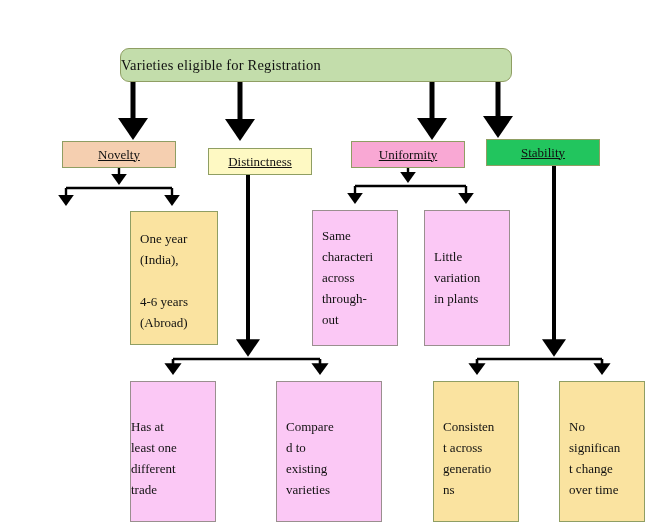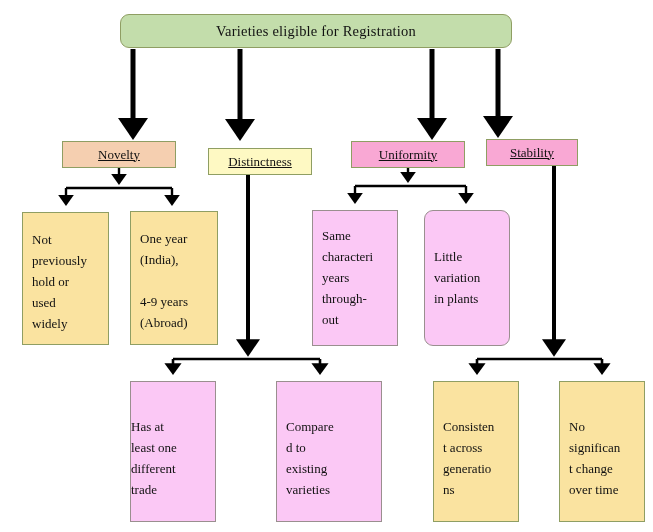--- a/index.html
+++ b/index.html
@@ -29,22 +29,23 @@
   .node-box {
     position: absolute;
     box-sizing: border-box;
     border: 1px solid #8f9e63;
     display: flex;
     overflow: hidden;
   }
   .node-box.title {
     border-radius: 9px;
     align-items: center;
-    justify-content: center;
+    justify-content: flex-start;
     background: #c3ddab;
+    margin-top: 34px;
   }
   .node-box.cat {
     align-items: center;
     justify-content: center;
   }
   .node-box.leaf {
     align-items: flex-start;
     justify-content: flex-start;
   }
   .node-label {
@@ -128,46 +129,39 @@
 
   <div class="node-box cat" id="node-cat-0" style="left: 62px; top: 141px; width: 114px; height: 27px; background: rgb(245, 207, 176); border-color: rgb(143, 158, 99);">
     <span class="node-label">Novelty</span>
   </div>
   <div class="node-box cat" id="node-cat-1" style="left: 208px; top: 148px; width: 104px; height: 27px; background: #fef9c3; border-color: rgb(143, 158, 99);">
     <span class="node-label">Distinctness</span>
   </div>
   <div class="node-box cat" id="node-cat-2" style="left: 351px; top: 141px; width: 114px; height: 27px; background: #f9a8d4; border-color: rgb(143, 158, 99);">
     <span class="node-label">Uniformity</span>
   </div>
-  <div class="node-box cat" id="node-cat-3" style="left: 486px; top: 139px; width: 92px; height: 27px; background: #f9a8d4; border-color: rgb(143, 158, 99);">
+  <div class="node-box cat" id="node-cat-3" style="left: 486px; top: 139px; width: 114px; height: 27px; background: #22c55e; border-color: rgb(143, 158, 99);">
     <span class="node-label">Stability</span>
   </div>
 
-  <div class="node-box leaf" id="node-leaf-0" style="left: 22px; top: 212px; width: 87px; height: 133px; background: rgb(250, 227, 160); border-color: rgb(143, 158, 99); padding: 16px 2px 0px 9px;">
-    <span class="node-label">Not
-previously
-hold or
-used
-widely</span>
-  </div>
   <div class="node-box leaf" id="node-leaf-1" style="left: 130px; top: 211px; width: 88px; height: 134px; background: rgb(250, 227, 160); border-color: rgb(143, 158, 99); padding: 16px 2px 0px 9px;">
     <span class="node-label">One year
 (India),
 
-4-9 years
+4-6 years
 (Abroad)</span>
   </div>
   <div class="node-box leaf" id="node-leaf-2" style="left: 312px; top: 210px; width: 86px; height: 136px; background: rgb(251, 200, 245); border-color: rgb(154, 143, 143); padding: 14px 2px 0px 9px;">
     <span class="node-label">Same
 characteri
-years
+across
 through-
 out</span>
   </div>
-  <div class="node-box leaf" id="node-leaf-3" style="left: 424px; top: 210px; width: 86px; height: 136px; background: rgb(251, 200, 245); border-color: rgb(154, 143, 143); padding: 35px 2px 0px 9px; border-radius: 9px;">
+  <div class="node-box leaf" id="node-leaf-3" style="left: 424px; top: 210px; width: 86px; height: 136px; background: rgb(251, 200, 245); border-color: rgb(154, 143, 143); padding: 35px 2px 0px 9px;">
     <span class="node-label">Little
 variation
 in plants</span>
   </div>
   <div class="node-box leaf" id="node-leaf-4" style="left: 130px; top: 381px; width: 86px; height: 141px; background: rgb(251, 200, 245); border-color: rgb(154, 143, 143); padding: 34px 2px 0px 0;">
     <span class="node-label">Has at
 least one
 different
 trade</span>
   </div>

